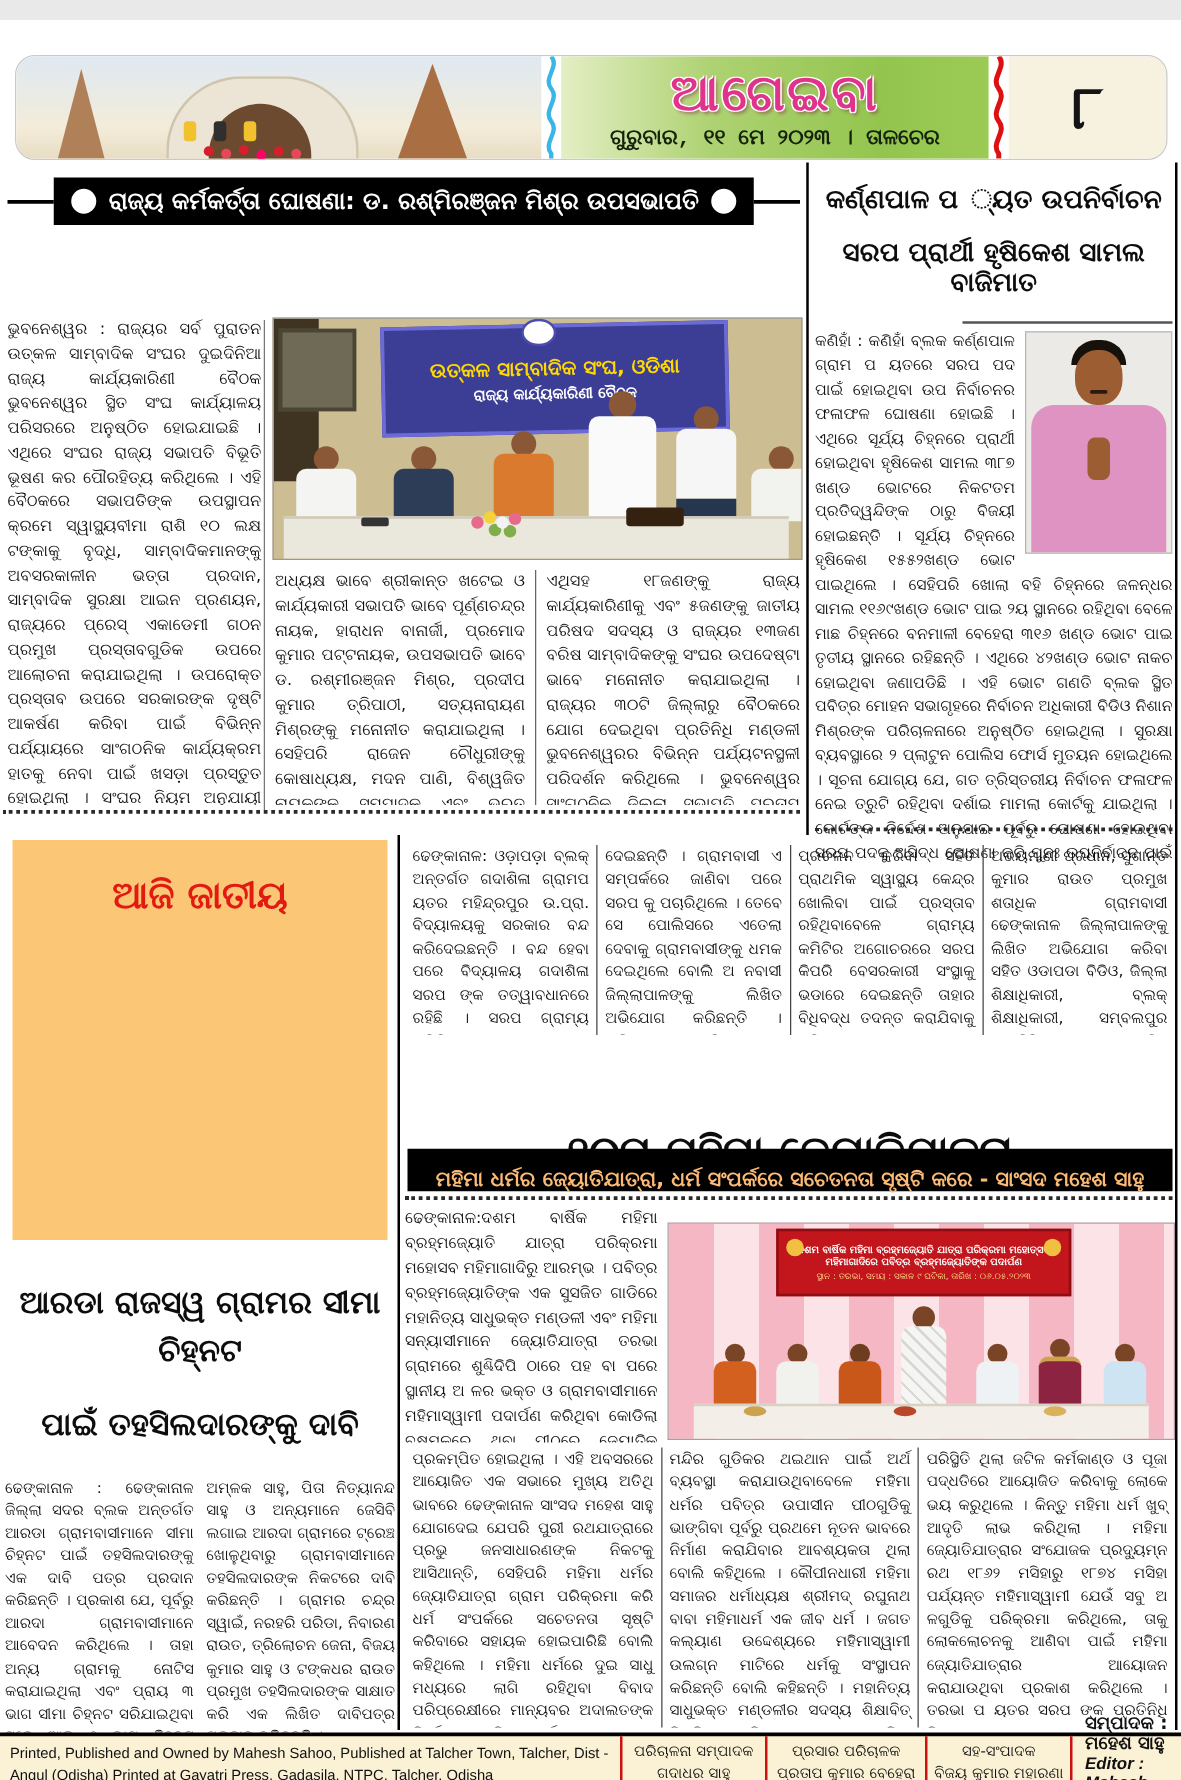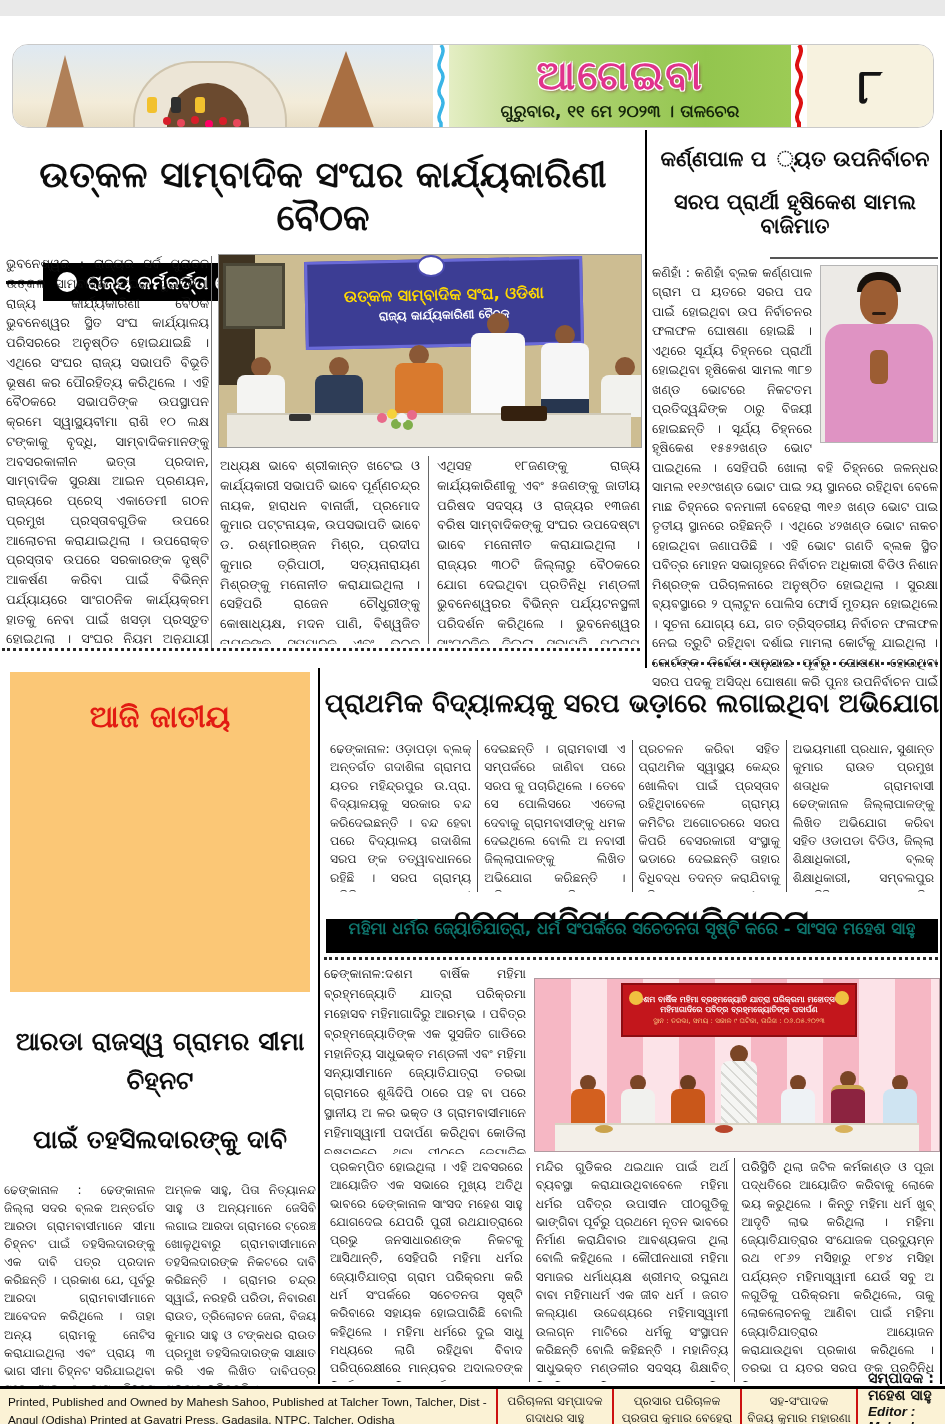--- a/index.html
+++ b/index.html
@@ -16,21 +16,21 @@
   .archin{position:absolute;left:32px;bottom:0;width:82px;height:44px;background:#6b4a2f;border-radius:41px 41px 0 0;}
   .deity{position:absolute;bottom:14px;width:10px;height:16px;background:#f2c12e;border-radius:3px;}
   .deity.d1{left:12px;} .deity.d2{left:36px;background:#2f2f2f;} .deity.d3{left:60px;}
   .flowers{position:absolute;left:150px;bottom:2px;width:8px;height:8px;border-radius:50%;background:#d81e2a;
            box-shadow:14px 2px 0 #e8475a,28px -1px 0 #d81e2a,42px 3px 0 #f06, 56px 0 0 #d81e2a,70px 2px 0 #e8475a;}
   .wavecol{width:16px;background:#fff;display:flex;align-items:stretch;}
   .mastcenter{flex:1;background:linear-gradient(90deg,#e4eec4 0%,#aed272 35%,#93c54e 75%,#9ccb55 100%);
               display:flex;flex-direction:column;align-items:center;justify-content:center;gap:2px;}
   .masttitle{font-size:40px;font-weight:800;color:#e0338c;letter-spacing:2px;
              text-shadow:-1px -1px 0 #fff,1px -1px 0 #fff,-1px 1px 0 #fff,1px 1px 0 #fff,2px 2px 3px rgba(120,0,60,.45);}
-  .mastdate{font-size:17px;font-weight:700;color:#14230a;}
+  .mastdate{font-size:17px;font-weight:700;color:#14230a;font-family:Liberation Mono, monospace;}
   .mastright{width:126px;background:#f7f2df;display:flex;align-items:center;justify-content:center;}
   .pagenum{font-size:48px;font-weight:700;color:#141414;line-height:1;}
   
   .hdl{font-weight:800;color:#0d0d0d;text-align:center;line-height:1.18;}
   .bodytxt{font-size:13px;line-height:1.52;text-align:justify;overflow:hidden;}
   .dotted{position:absolute;border-top:3px dotted #2a2a2a;}
   .vline{position:absolute;width:2px;background:#000;}
   
   .lead{position:absolute;left:6px;top:114px;width:634px;height:520px;}
   .lead-h{font-size:36px;}
@@ -75,22 +75,22 @@
   .tech-t{color:#e21b12;font-size:30px;font-weight:800;text-align:center;line-height:1.8;}
   .tech-b{margin-top:12px;font-size:15px;font-weight:600;line-height:1.78;text-align:justify;overflow:hidden;max-height:190px;}
   
   .school{position:absolute;left:324px;top:650px;width:616px;}
   .school-h{font-size:26px;}
   .school-cols{display:flex;margin-top:10px;height:152px;}
   .scol{flex:1;font-size:12.3px;line-height:1.5;text-align:justify;overflow:hidden;padding:0 6px;}
   .scol + .scol{border-left:1px solid #444;}
   
   .mah-h{position:absolute;left:324px;top:858px;width:616px;font-size:34px;}
-  .mah-kick{position:absolute;left:326px;top:903px;width:612px;height:34px;background:#000;color:#0f766e;
-            display:flex;align-items:flex-start;justify-content:center;font-size:16.5px;font-weight:700;}
+  .mah-kick{position:absolute;left:326px;top:903px;width:612px;height:34px;background:#000;color:#fdba74;
+            display:flex;align-items:flex-end;justify-content:center;font-size:16.5px;font-weight:700;}
   .mah-intro{position:absolute;left:324px;top:948px;width:202px;height:190px;font-size:12.6px;line-height:1.58;text-align:justify;overflow:hidden;}
   .photo-mahima{position:absolute;left:534px;top:962px;width:404px;height:172px;border:1px solid #b09aa0;overflow:hidden;
                 background:repeating-linear-gradient(90deg,#f6b7c4 0 36px,#fce3e8 36px 72px);}
   .mh-banner{position:absolute;left:86px;top:4px;width:236px;height:54px;background:#c3161c;border:2px solid #8d0d12;
              display:flex;flex-direction:column;align-items:center;justify-content:center;gap:2px;padding:2px;box-sizing:border-box;}
   .mh-b1{color:#fff;font-size:8px;font-weight:700;text-align:center;line-height:1.3;}
   .mh-b2{color:#ffd98a;font-size:7px;text-align:center;}
   .mh-emblem{position:absolute;top:6px;width:14px;height:14px;border-radius:50%;background:#f0c040;}
   .mh-emblem.e1{left:6px;} .mh-emblem.e2{right:6px;}
   .mh-table{position:absolute;left:20px;bottom:0;width:364px;height:26px;background:#f3efe8;border-top:2px solid #d8d2c2;}
@@ -143,21 +143,20 @@
       <svg width="16" height="82" viewBox="0 0 16 82">
         <path d="M8 0 C15 9 1 17 8 26 C15 35 1 43 8 52 C15 61 1 69 8 78 L8 82" fill="none" stroke-width="4" stroke="#dd1111"></path>
       </svg>
     </div>
     <div class="mastright">
       <div class="pagenum">୮</div>
     </div>
   </header>
 
   <section class="lead">
-    <h1 class="hdl lead-h">ଉତ୍କଳ ସାମ୍ବାଦିକ ସଂଘର କାର୍ଯ୍ୟକାରିଣୀ ବୈଠକ</h1>
     <div class="kickrow">
       <span class="kline"></span>
       <div class="kicker">
         <span class="kdot"></span>
         <span>ରାଜ୍ୟ କର୍ମକର୍ତ୍ତା ଘୋଷଣା: ଡ. ରଶ୍ମିରଞ୍ଜନ ମିଶ୍ର ଉପସଭାପତି</span>
         <span class="kdot"></span>
       </div>
       <span class="kline"></span>
     </div>
 
@@ -229,21 +228,20 @@
   <div class="vline" style="left:211px;top:240px;height:392px;width:1px;background:#777;"></div>
   <div class="dotted" style="left:2px;top:632px;width:638px;"></div>
   <div class="dotted" style="left:652px;top:646px;width:286px;"></div>
   <div class="dotted" style="left:324px;top:941px;width:614px;"></div>
 
   <aside class="techbox">
     <div class="tech-t">ଆଜି ଜାତୀୟ</div>
   </aside>
 
   <section class="school">
-    <h2 class="hdl school-h">ପ୍ରାଥମିକ ବିଦ୍ୟାଳୟକୁ ସରପ  ଭଡ଼ାରେ ଲଗାଇଥିବା ଅଭିଯୋଗ</h2>
     <div class="school-cols">
       <div class="scol">ଢେଙ୍କାନାଳ: ଓଡ଼ାପଡ଼ା ବ୍ଲକ୍ ଅନ୍ତର୍ଗତ ଗଦାଶିଳା ଗ୍ରାମପ ୟତର ମହିନ୍ଦ୍ରପୁର ଉ.ପ୍ରା. ବିଦ୍ୟାଳୟକୁ ସରକାର ବନ୍ଦ କରିଦେଇଛନ୍ତି । ବନ୍ଦ ହେବା ପରେ ବିଦ୍ୟାଳୟ ଗଦାଶିଳା ସରପ ଙ୍କ ତତ୍ୱାବଧାନରେ ରହିଛି । ସରପ  ଗ୍ରାମ୍ୟ କମିଟିକୁ ନଜଣାଇ ମନମୁଖୀ ଭାବେ ବେସରକାରୀ ସଂସ୍ଥାକୁ ଭଡା ସୂତ୍ରରେ</div>
       <div class="scol">ଦେଇଛନ୍ତି । ଗ୍ରାମବାସୀ ଏ ସମ୍ପର୍କରେ ଜାଣିବା ପରେ ସରପ କୁ ପଚାରିଥିଲେ । ତେବେ ସେ ପୋଲିସରେ ଏତେଲା ଦେବାକୁ ଗ୍ରାମବାସୀଙ୍କୁ ଧମକ ଦେଇଥିଲେ ବୋଲି ଅ ନବାସୀ ଜିଲ୍ଲାପାଳଙ୍କୁ ଲିଖିତ ଅଭିଯୋଗ କରିଛନ୍ତି । ଭବିଷ୍ୟତରେ ବିଦ୍ୟାଳୟକୁ ପୁନଃ</div>
       <div class="scol">ପ୍ରଚଳନ କରିବା ସହିତ ପ୍ରାଥମିକ ସ୍ୱାସ୍ଥ୍ୟ କେନ୍ଦ୍ର ଖୋଲିବା ପାଇଁ ପ୍ରସ୍ତାବ ରହିଥିବାବେଳେ ଗ୍ରାମ୍ୟ କମିଟିର ଅଗୋଚରରେ ସରପ  କିପରି ବେସରକାରୀ ସଂସ୍ଥାକୁ ଭଡାରେ ଦେଇଛନ୍ତି ତାହାର ବିଧିବଦ୍ଧ ତଦନ୍ତ କରାଯିବାକୁ ମହିମହ୍ରପୁରର କ୍ଷୀରୋଦ ମିଶ୍ର, ସୁବୋଦ ମିଶ୍ର, ଦୀପକ କର,</div>
       <div class="scol">ଅଭୟମାଣୀ ପ୍ରଧାନ, ସୁଶାନ୍ତ କୁମାର ରାଉତ ପ୍ରମୁଖ ଶତାଧିକ ଗ୍ରାମବାସୀ ଢେଙ୍କାନାଳ ଜିଲ୍ଲାପାଳଙ୍କୁ ଲିଖିତ ଅଭିଯୋଗ କରିବା ସହିତ ଓଡାପଡା ବିଡିଓ, ଜିଲ୍ଲା ଶିକ୍ଷାଧିକାରୀ, ବ୍ଲକ୍ ଶିକ୍ଷାଧିକାରୀ, ସମ୍ବଲପୁର ଆରଟିସି, ମୁଖ୍ୟ ଶାସନ ସଚିବ ଏବଂ ୫-ଟି ସଚିବଙ୍କ ଦୃଷ୍ଟି ଆକର୍ଷଣ କରିଛନ୍ତି ।</div>
     </div>
   </section>
 
   <h2 class="hdl mah-h">୧୦ମ ମହିମା ଜ୍ୟୋତିଯାତ୍ରା</h2>
   <div class="mah-kick">

